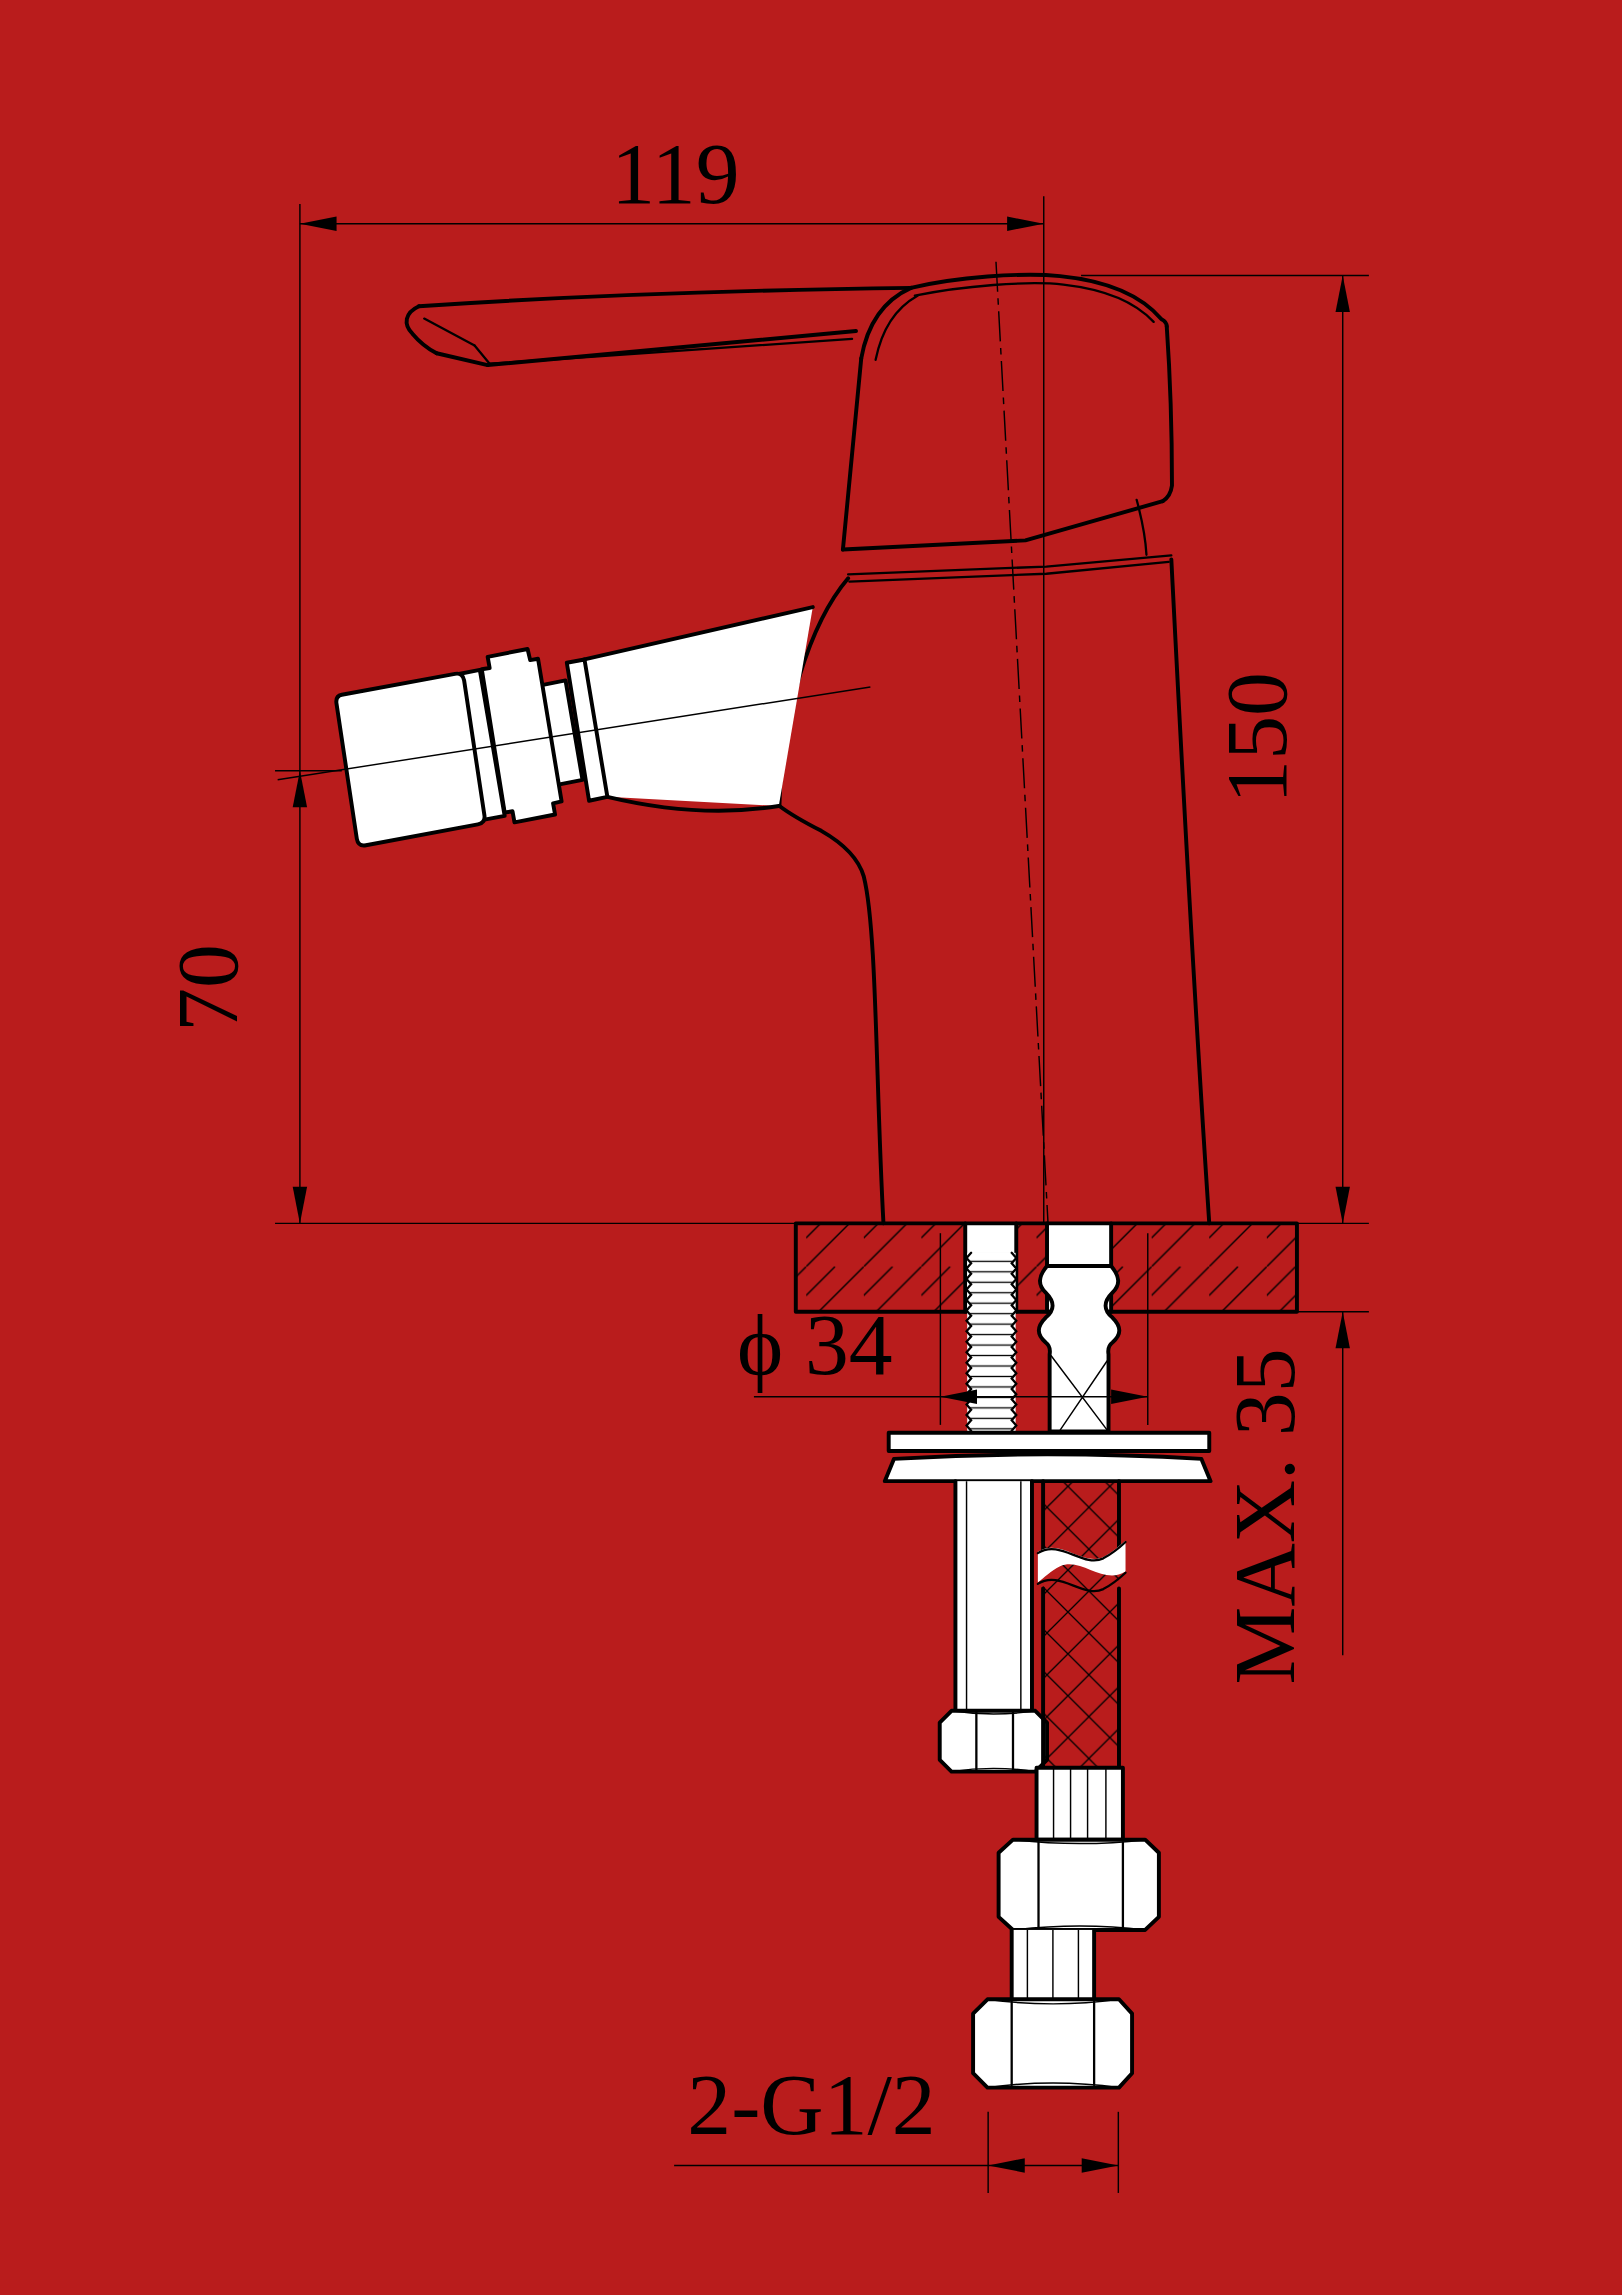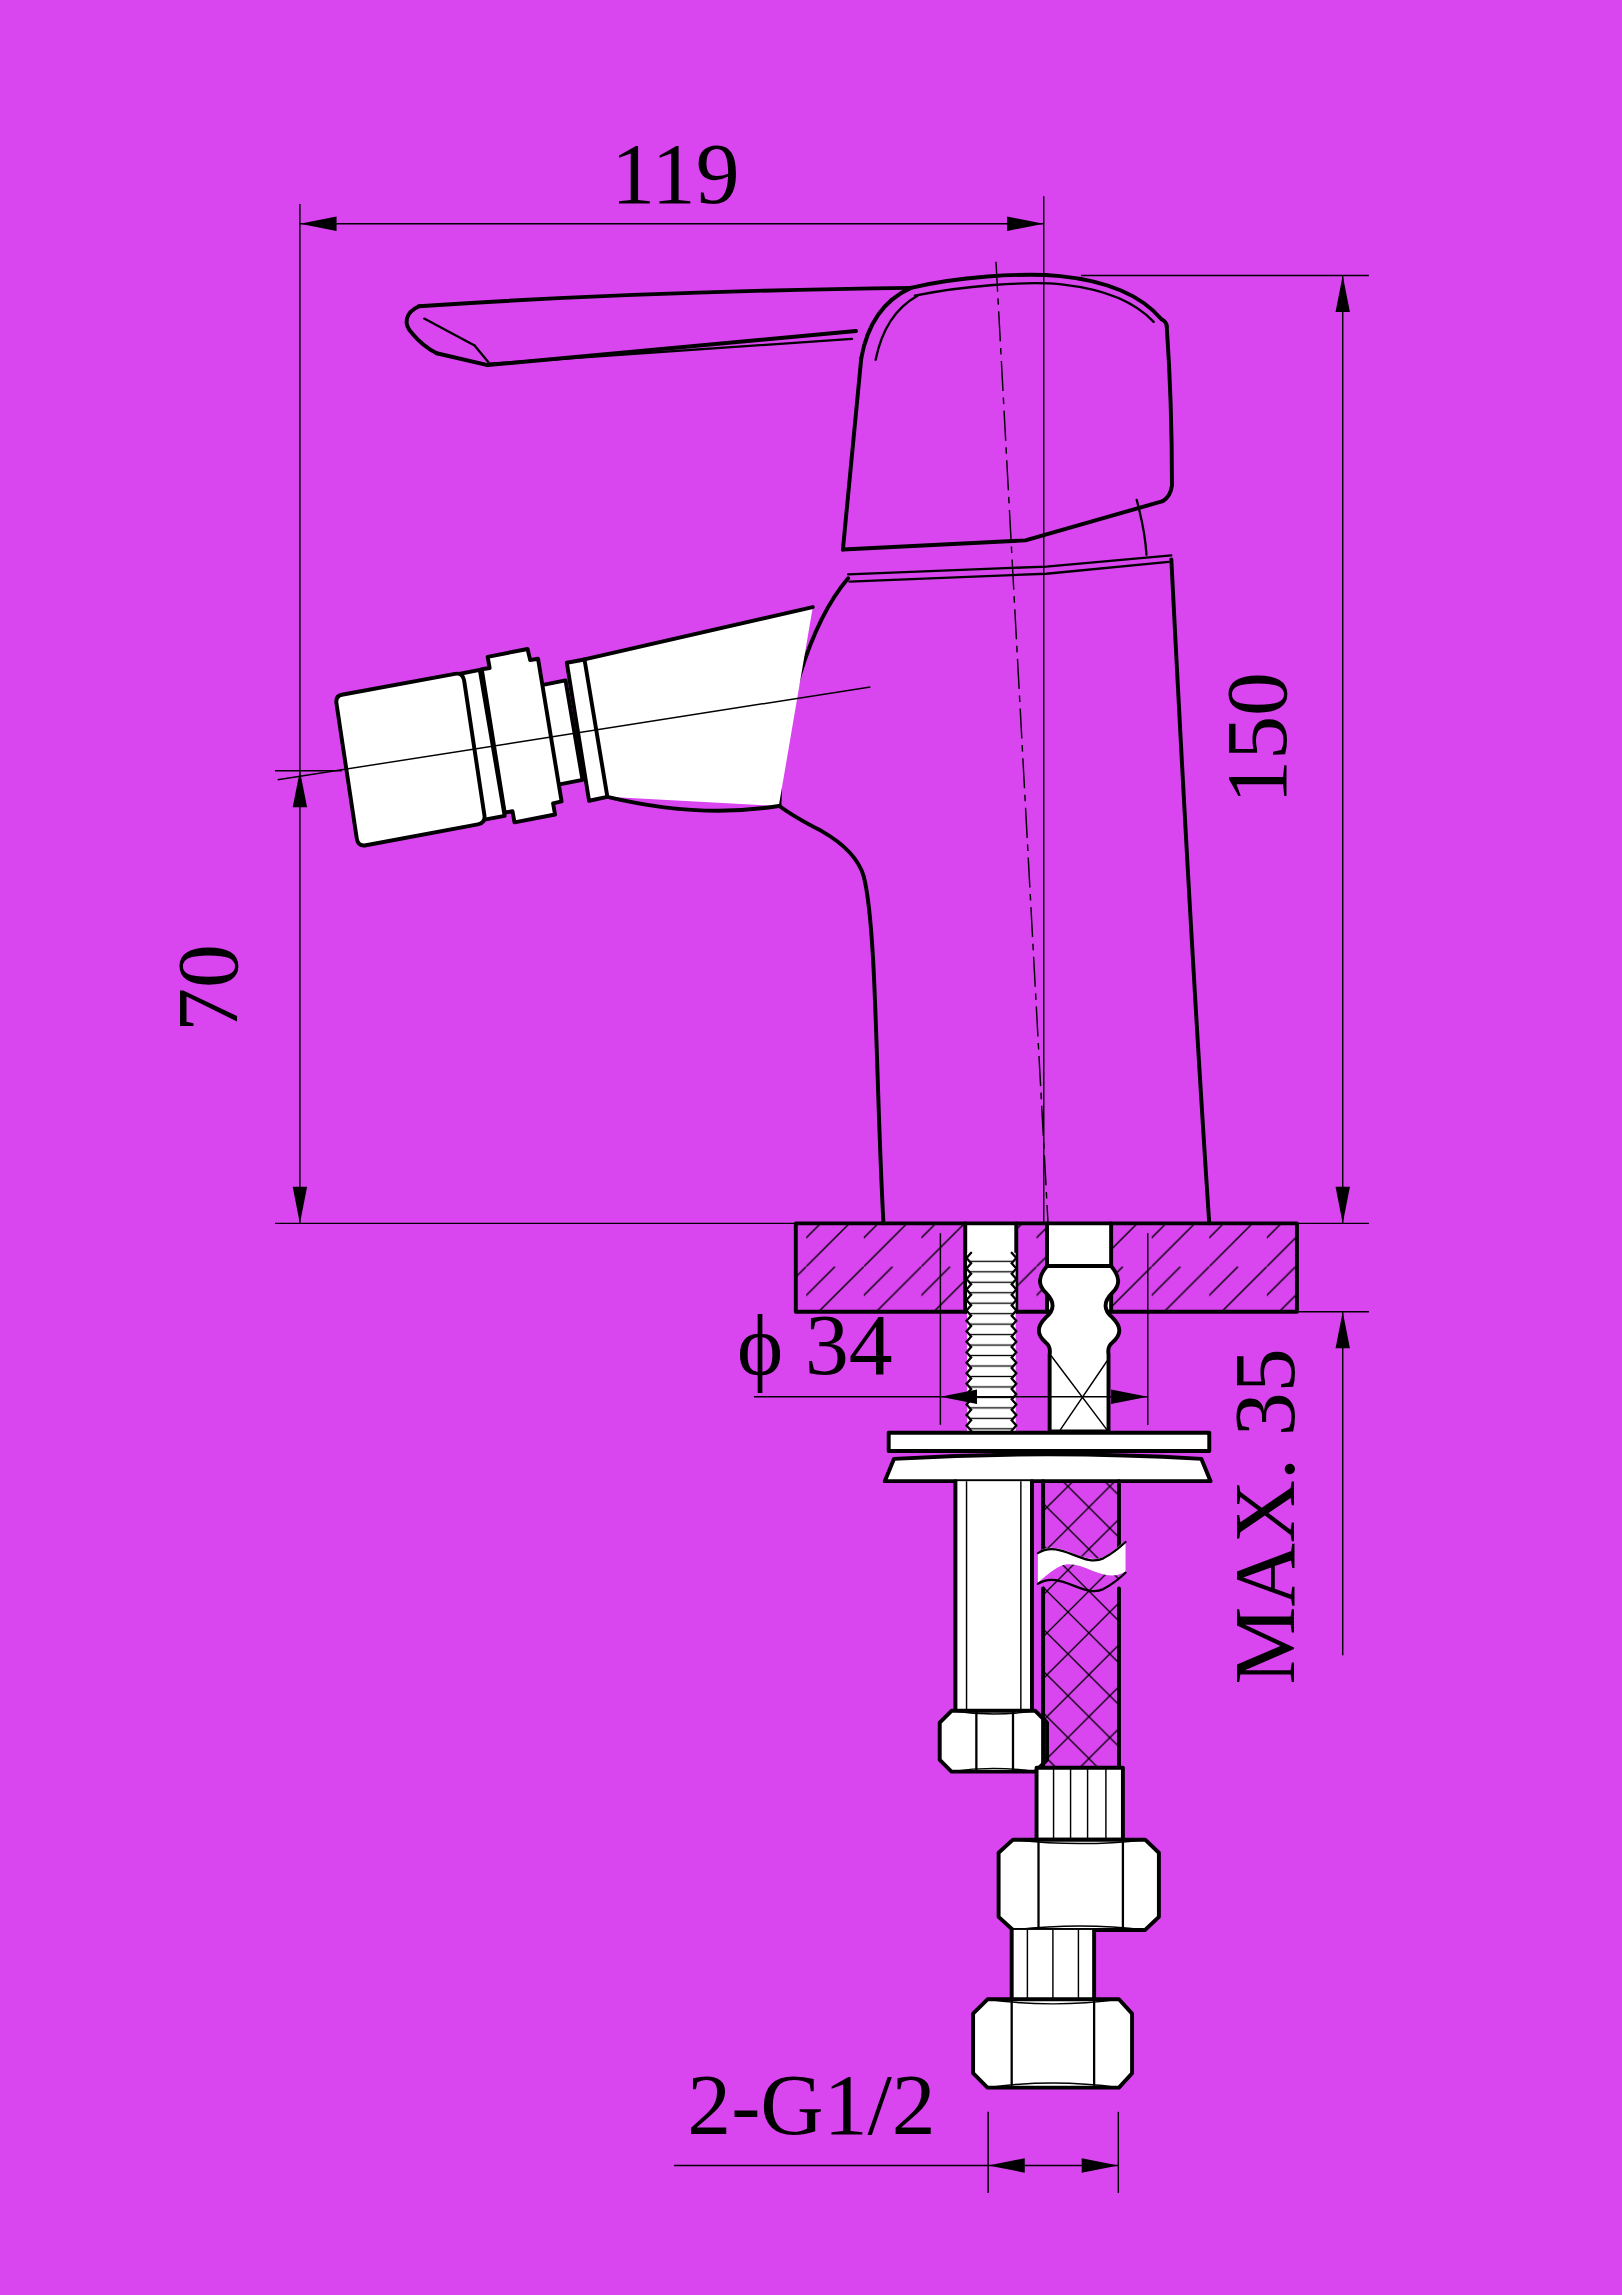--- a/index.html
+++ b/index.html
@@ -1,19 +1,19 @@
 <!DOCTYPE html>
 <html style="font-size:10.5px"><head>
 <meta charset="utf-8">
 <style>
   html,body{margin:0;padding:0;background:#ffffff;}
   .sheet{
     position:relative;
     width:1623px;height:2295px;
-    background:#d946ef;
+    background:#b91c1c;
     overflow:hidden;
   }
   svg{display:block;width:1623px;height:2295px;}
   text{
     font-family:"Liberation Serif","DejaVu Serif",serif;
     fill:#000000;
   }
   .dimtxt{font-size:134px;}
   .thick{stroke:#000;stroke-width:6;fill:none;stroke-linecap:round;stroke-linejoin:round;}
   .med{stroke:#000;stroke-width:3.5;fill:none;stroke-linecap:round;}

